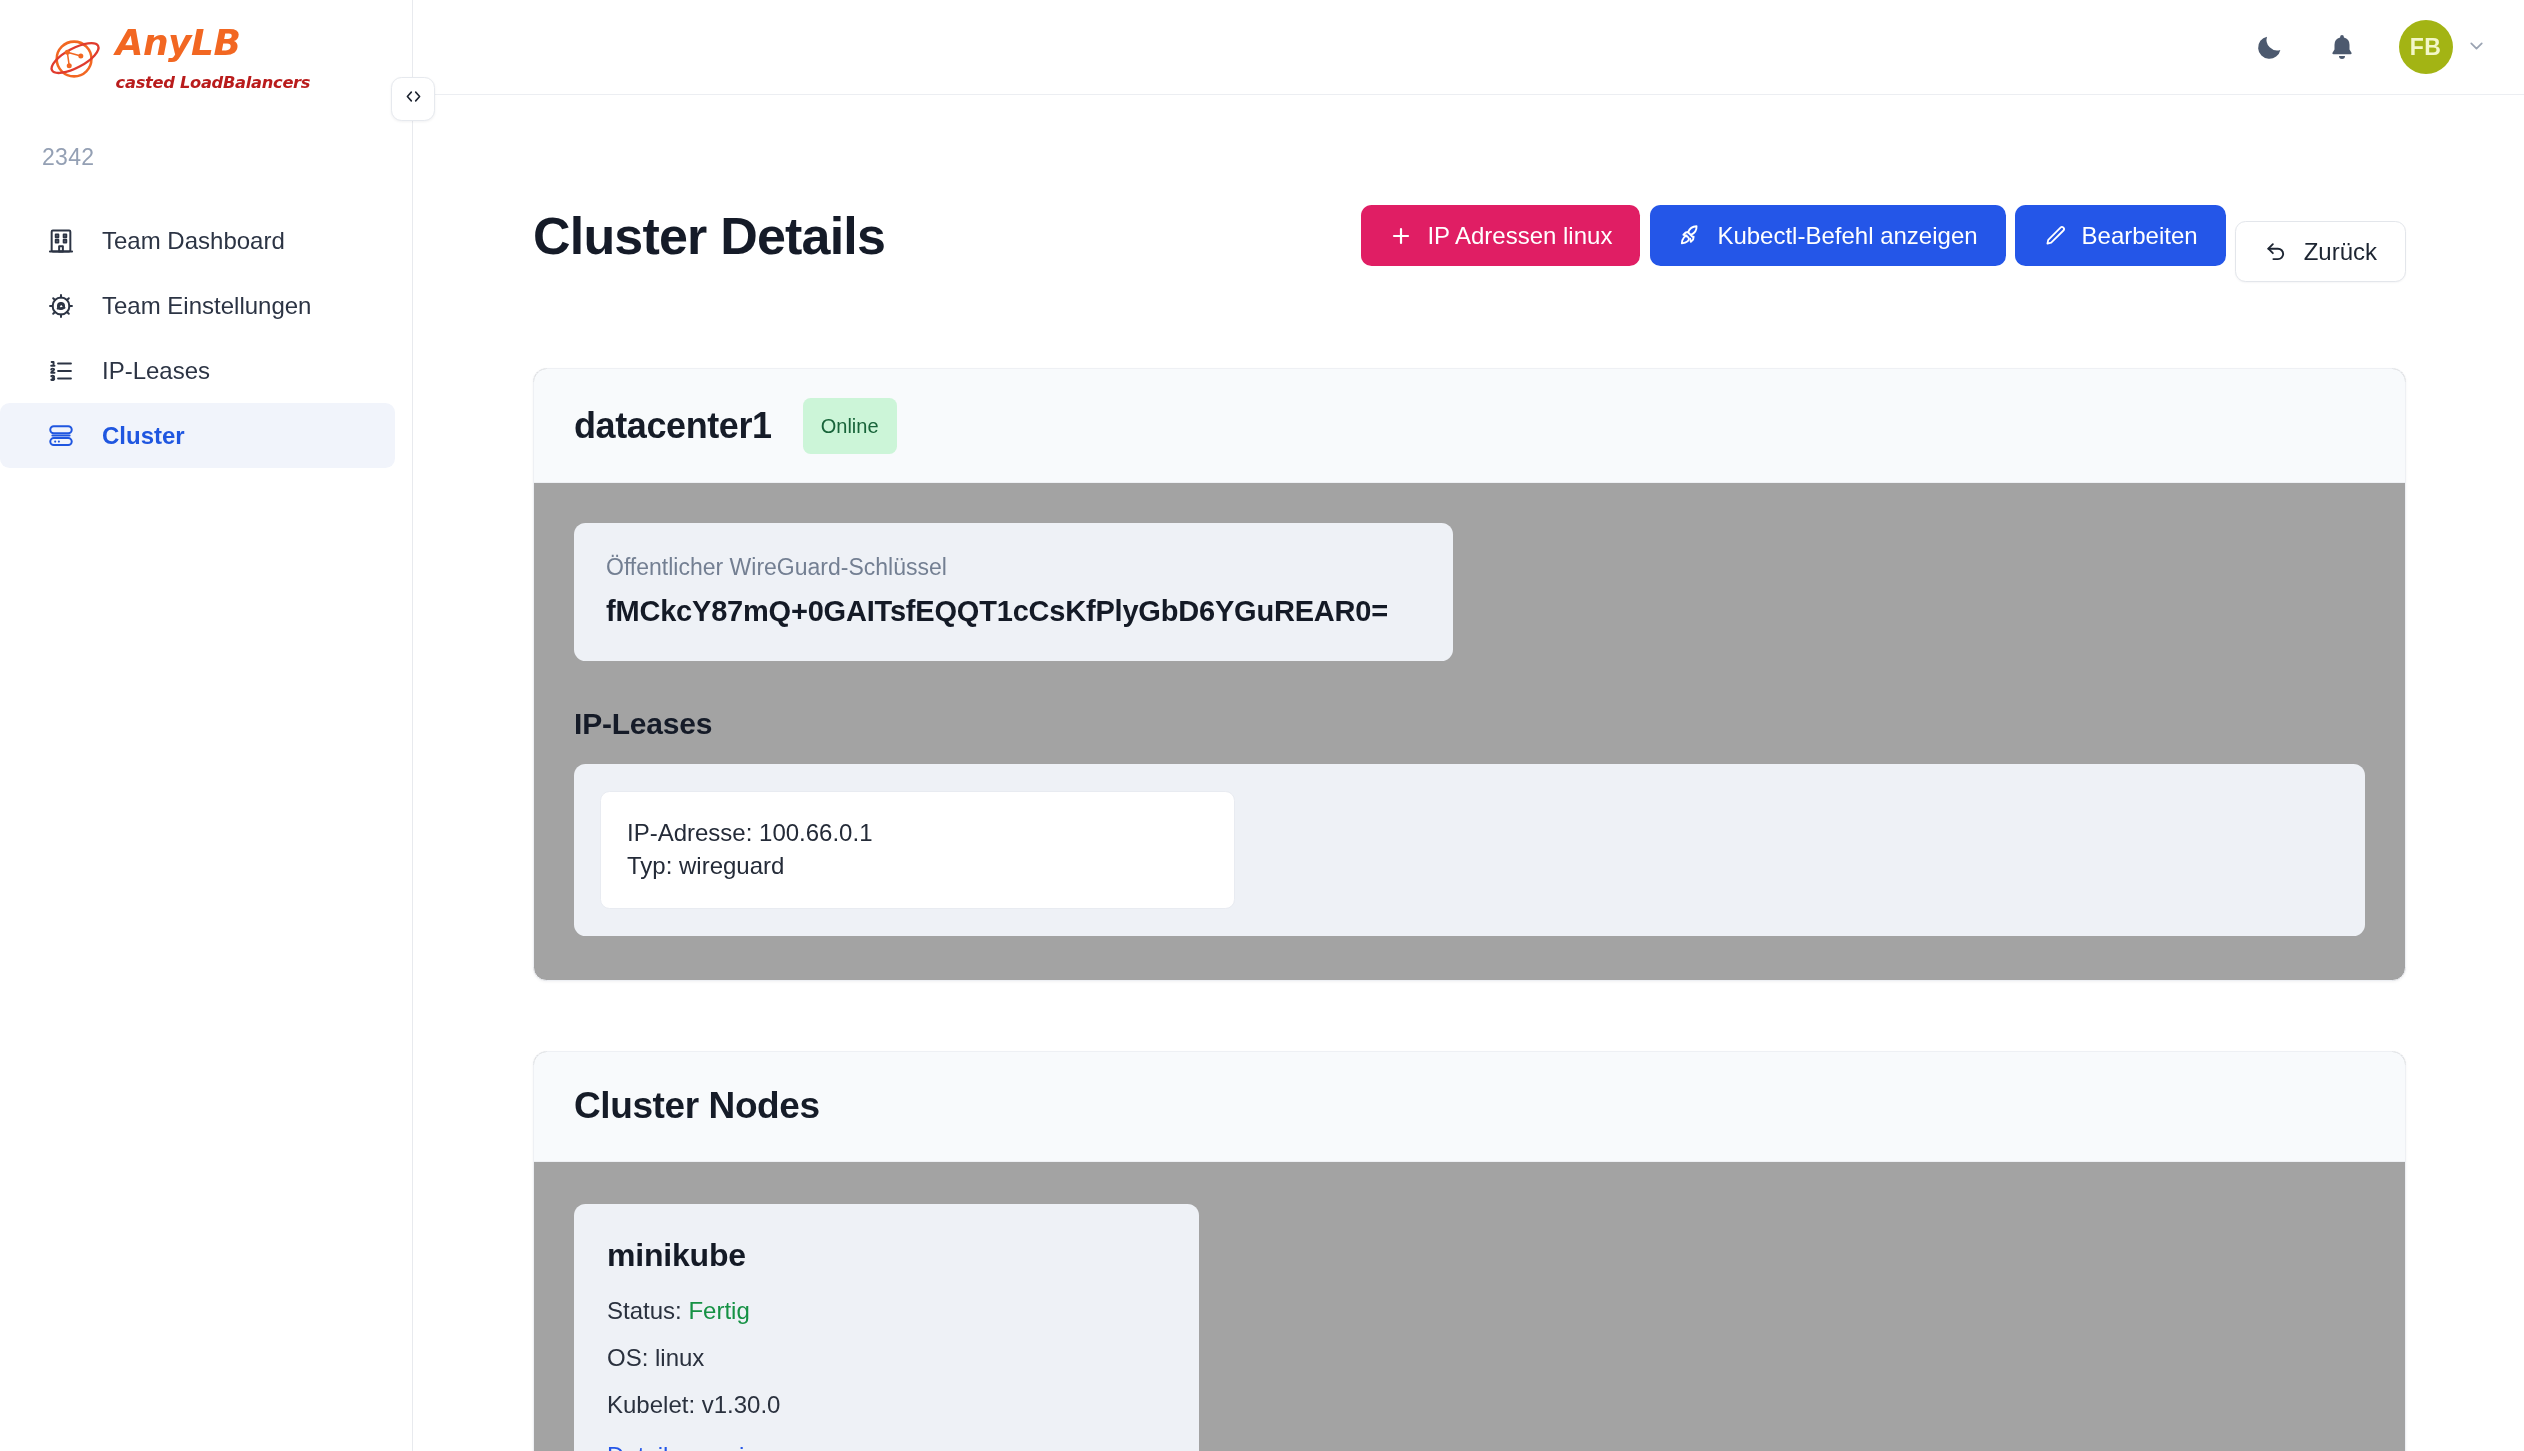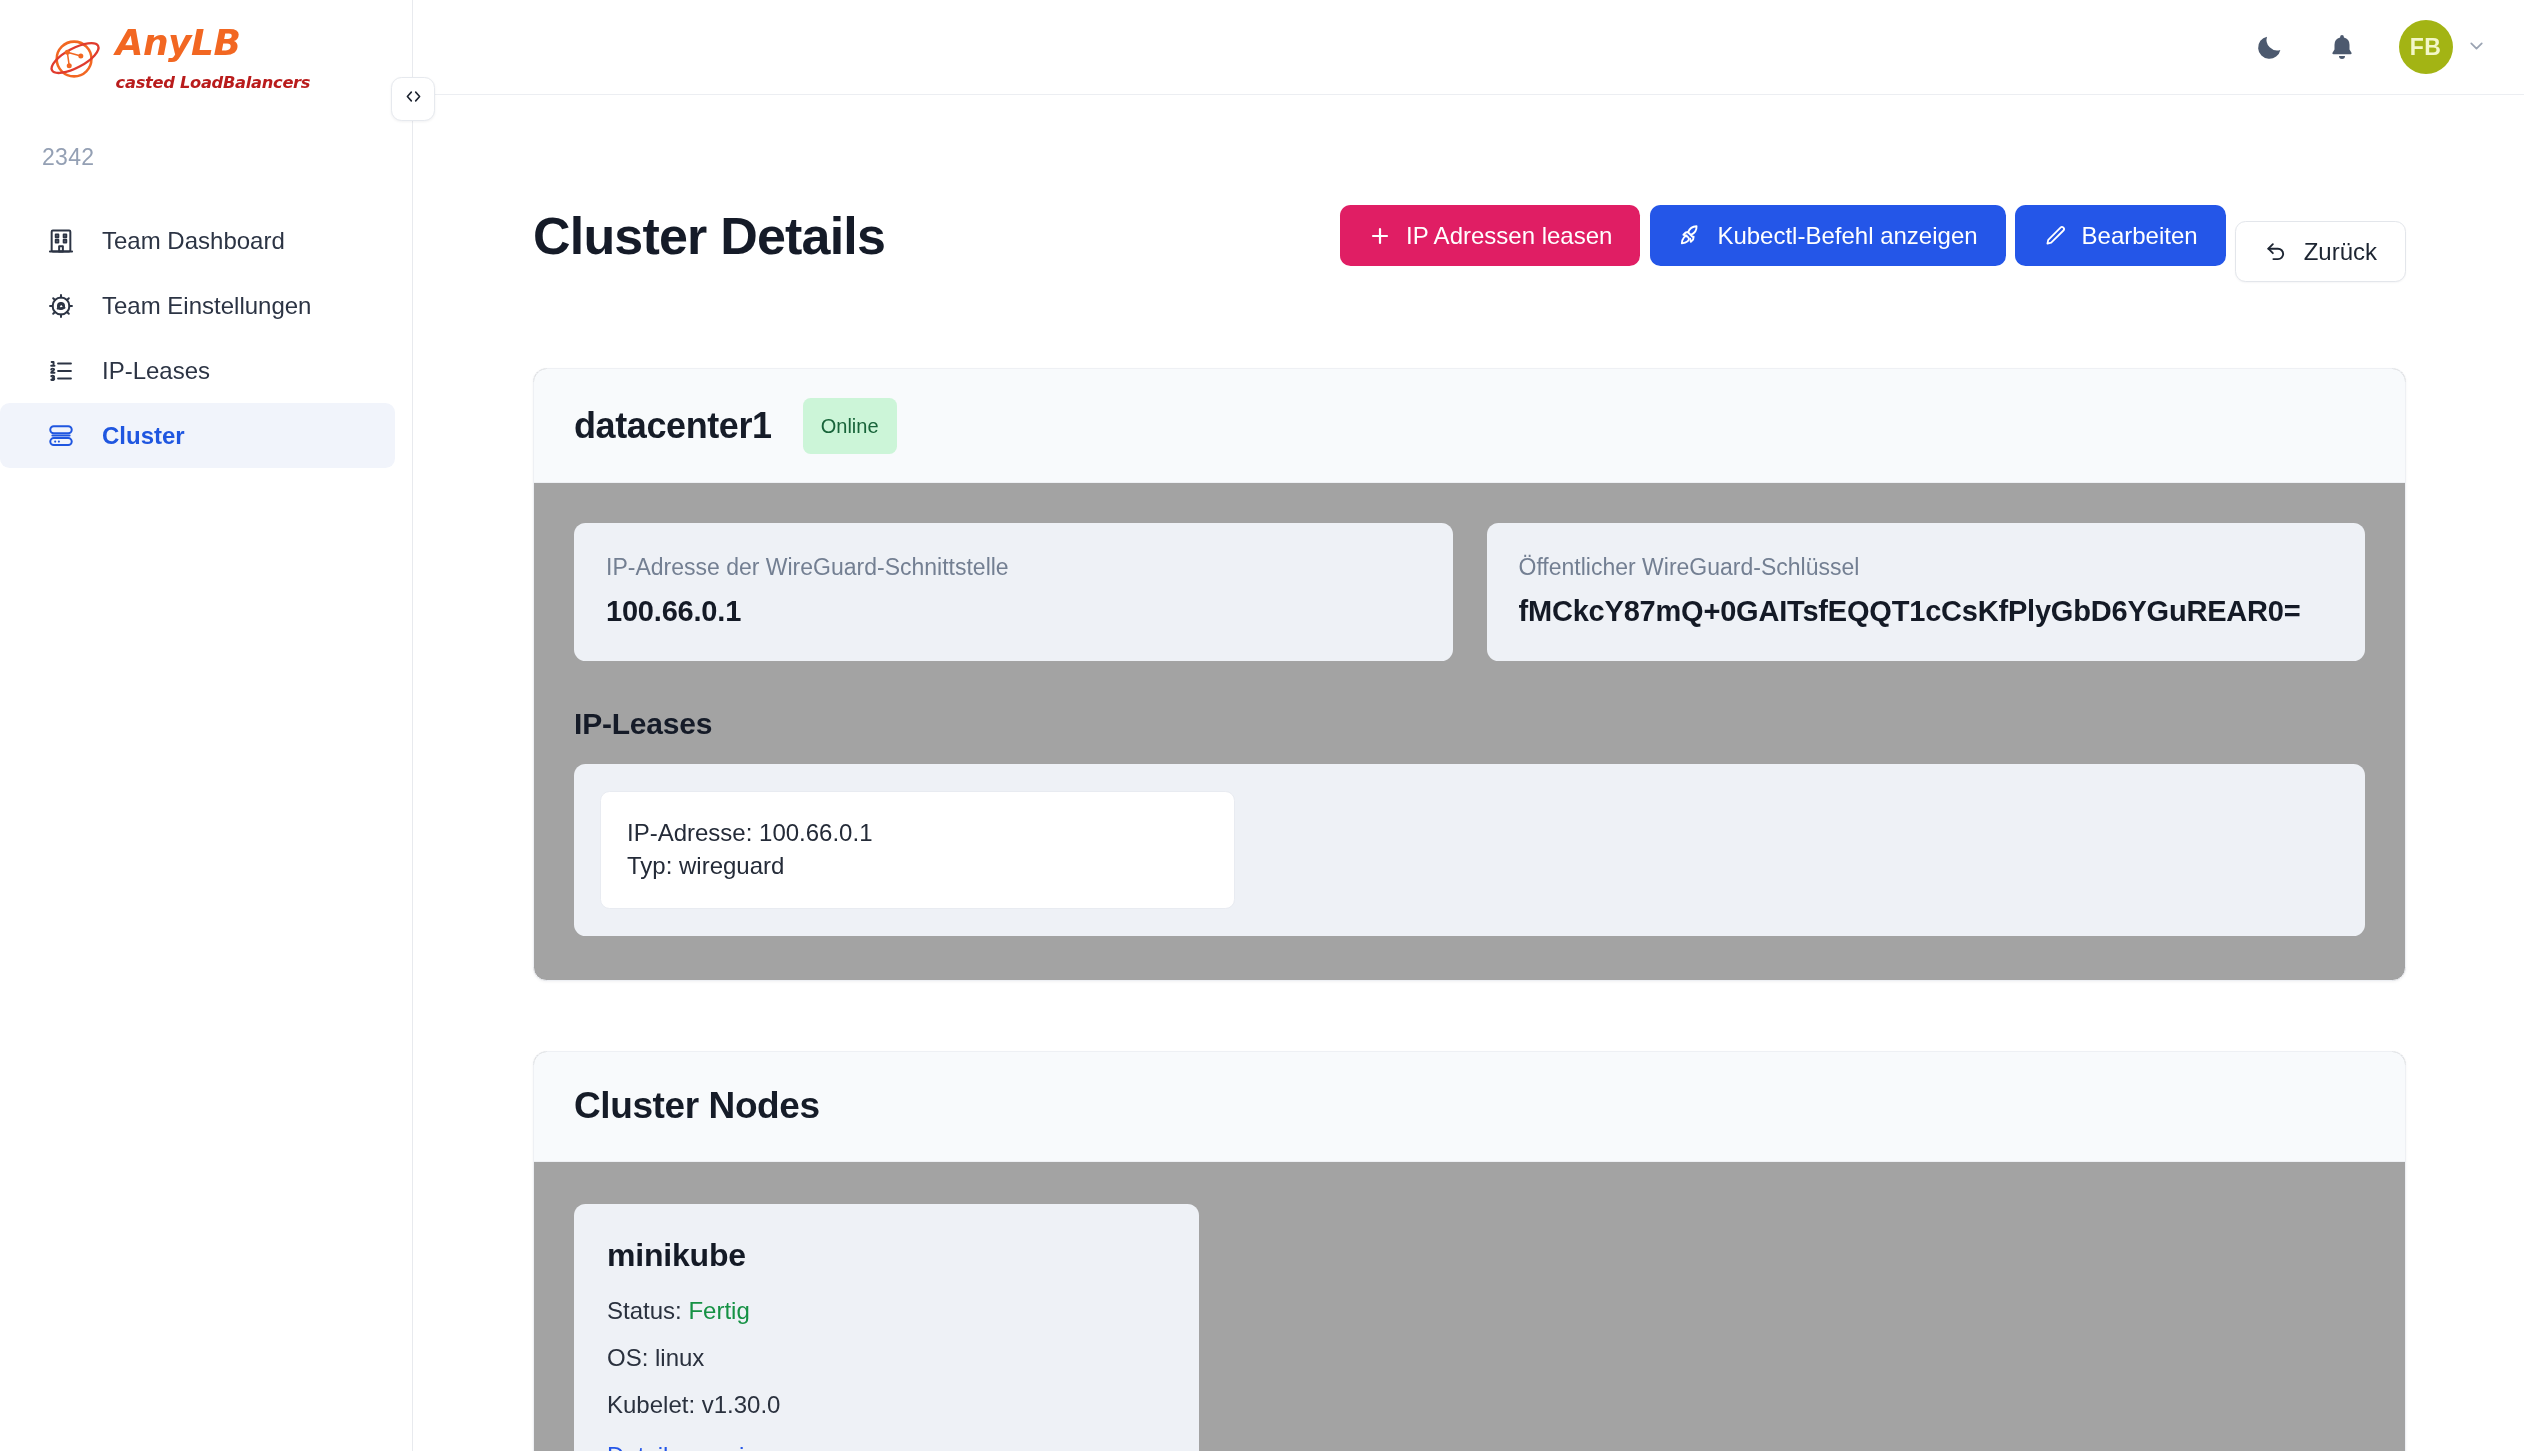--- a/index.html
+++ b/index.html
@@ -417,21 +417,21 @@
 
           <div class="actions">
 
             <button class="btn btn-pink">
               <span class="bico">
                 <svg viewBox="0 0 24 24" width="24" height="24" fill="none" stroke="#fff" stroke-width="2.2" stroke-linecap="round">
                   <line x1="12" y1="5" x2="12" y2="19"></line>
                     <line x1="5" y1="12" x2="19" y2="12"></line>
                 </svg>
               </span>
-              <span>IP Adressen leasen</span>
+              <span>IP Adressen linux</span>
             </button>
 
             <button class="btn btn-blue">
               <span class="bico">
                 <svg viewBox="0 0 24 24" width="25" height="25" fill="none" stroke="#fff" stroke-width="1.8" stroke-linecap="round" stroke-linejoin="round">
                   <path d="M5.5 14.2c-1.6 1.6-1.8 5.3-1.8 5.3s3.7-.2 5.3-1.8a2.6 2.6 0 1 0-3.5-3.5z"></path>
                   <path d="M14.5 12.8 10.2 8.5c1.2-3 3.5-5.6 8.2-5.8.2 4.7-2.4 7-5.4 8.2z" transform="translate(-0.6 0.4)"></path>
                   <path d="M10.1 8.6 7.4 9.1 5.2 11.3l3 .6M15 13.2l-.5 2.7-2.2 2.2-.6-3"></path>
                 </svg>
               </span>
@@ -462,24 +462,20 @@
 
         <section class="card card-1">
           <div class="card-head">
             <span class="card-head-title">datacenter1</span>
             <span class="badge">Online</span>
           </div>
 
           <div class="card-body">
 
             <div class="info-grid">
-              <div class="info-box">
-                <div class="info-label">IP-Adresse der WireGuard-Schnittstelle</div>
-                <div class="info-value">100.66.0.1</div>
-              </div>
               <div class="info-box">
                 <div class="info-label">Öffentlicher WireGuard-Schlüssel</div>
                 <div class="info-value">fMCkcY87mQ+0GAITsfEQQT1cCsKfPlyGbD6YGuREAR0=</div>
               </div>
             </div>
 
             <h2 class="section-title">IP-Leases</h2>
 
             <div class="lease-panel">
               <div class="lease-card">

